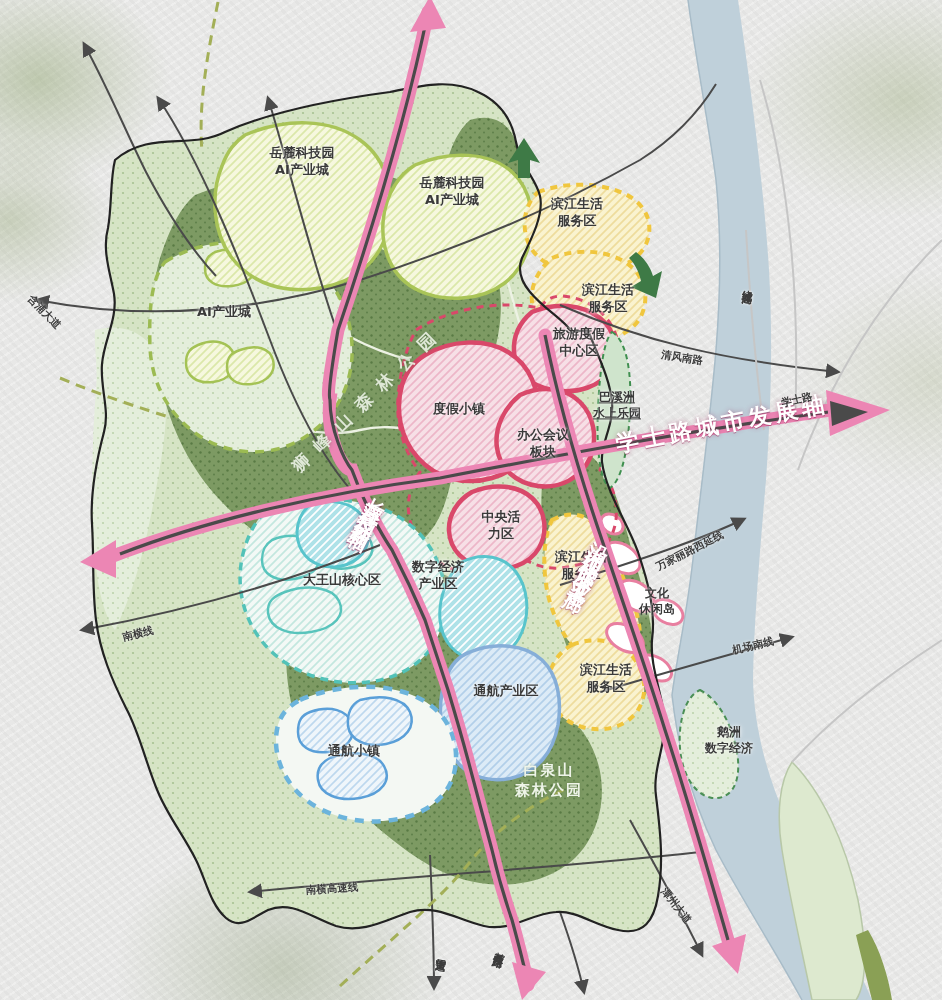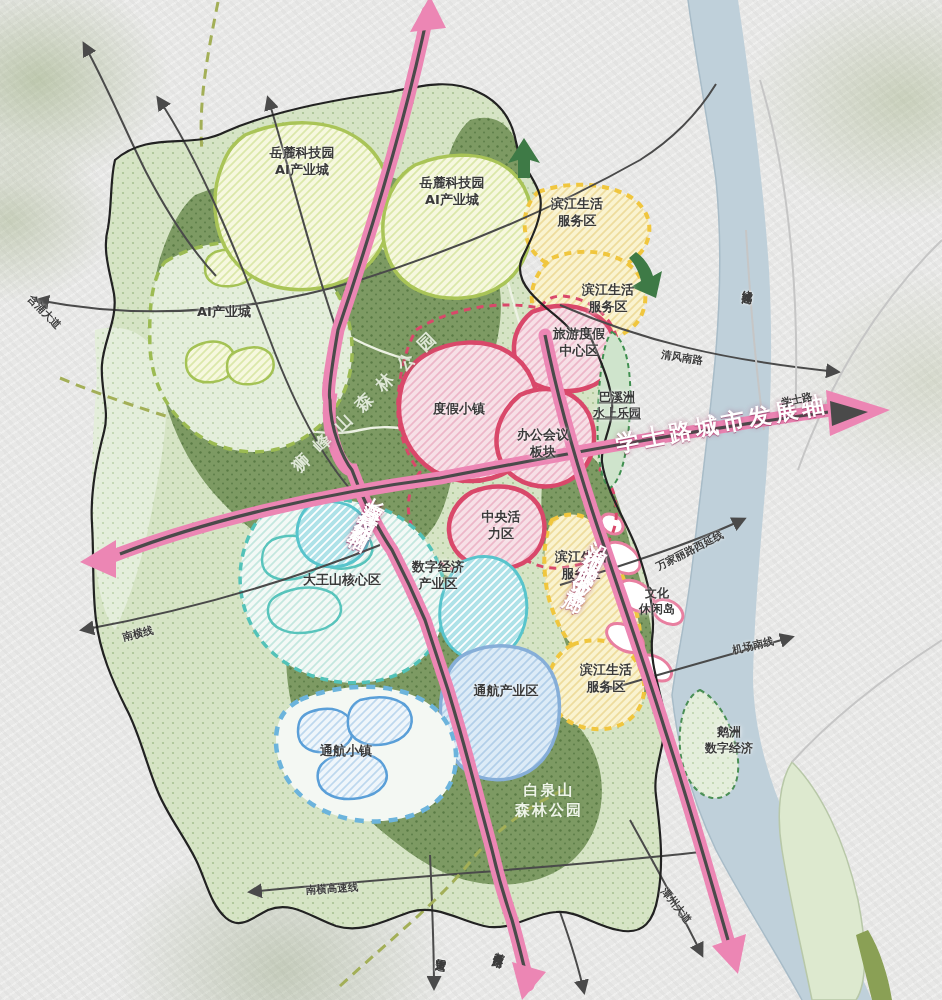--- a/index.html
+++ b/index.html
@@ -263,22 +263,22 @@
 <div class="lbl" style="left:438px;top:576px;">数字经济
 产业区</div>
 <div class="lbl" style="left:342px;top:580px;">大王山核心区</div>
 <div class="lbl" style="left:581px;top:566px;">滨江生活
 服务区</div>
 <div class="lbl small" style="left:657px;top:602px;">文化
 休闲岛</div>
 <div class="lbl" style="left:606px;top:679px;">滨江生活
 服务区</div>
 <div class="lbl" style="left:506px;top:691px;">通航产业区</div>
-<div class="lbl" style="left:346px;top:751px;">通航小镇</div>
-<div class="lbl white" style="left:549px;top:800px;text-align:center;">白泉山
+<div class="lbl" style="left:354px;top:751px;">通航小镇</div>
+<div class="lbl white" style="left:549px;top:780px;text-align:center;">白泉山
 森林公园</div>
 <div class="lbl mountain" style="left:368px;top:398px;">狮峰山森林公园</div>
 <div class="lbl small" style="left:729px;top:741px;">鹅洲
 数字经济</div>
 
 <div class="axis h" style="left:722px;top:424px;transform:translate(-50%,-50%) rotate(-11deg);">学士路城市发展轴</div>
 <div class="axis v" style="left:378px;top:505px;transform:translate(-50%,-50%) rotate(28deg);">长潭科技创新轴</div>
 <div class="axis v" style="left:597px;top:557px;transform:translate(-50%,-50%) rotate(26deg);">沿湘江现代服务业走廊</div>
 
 <div class="rlbl" style="left:44px;top:312px;transform:translate(-50%,-50%) rotate(46deg);">含浦大道</div>

